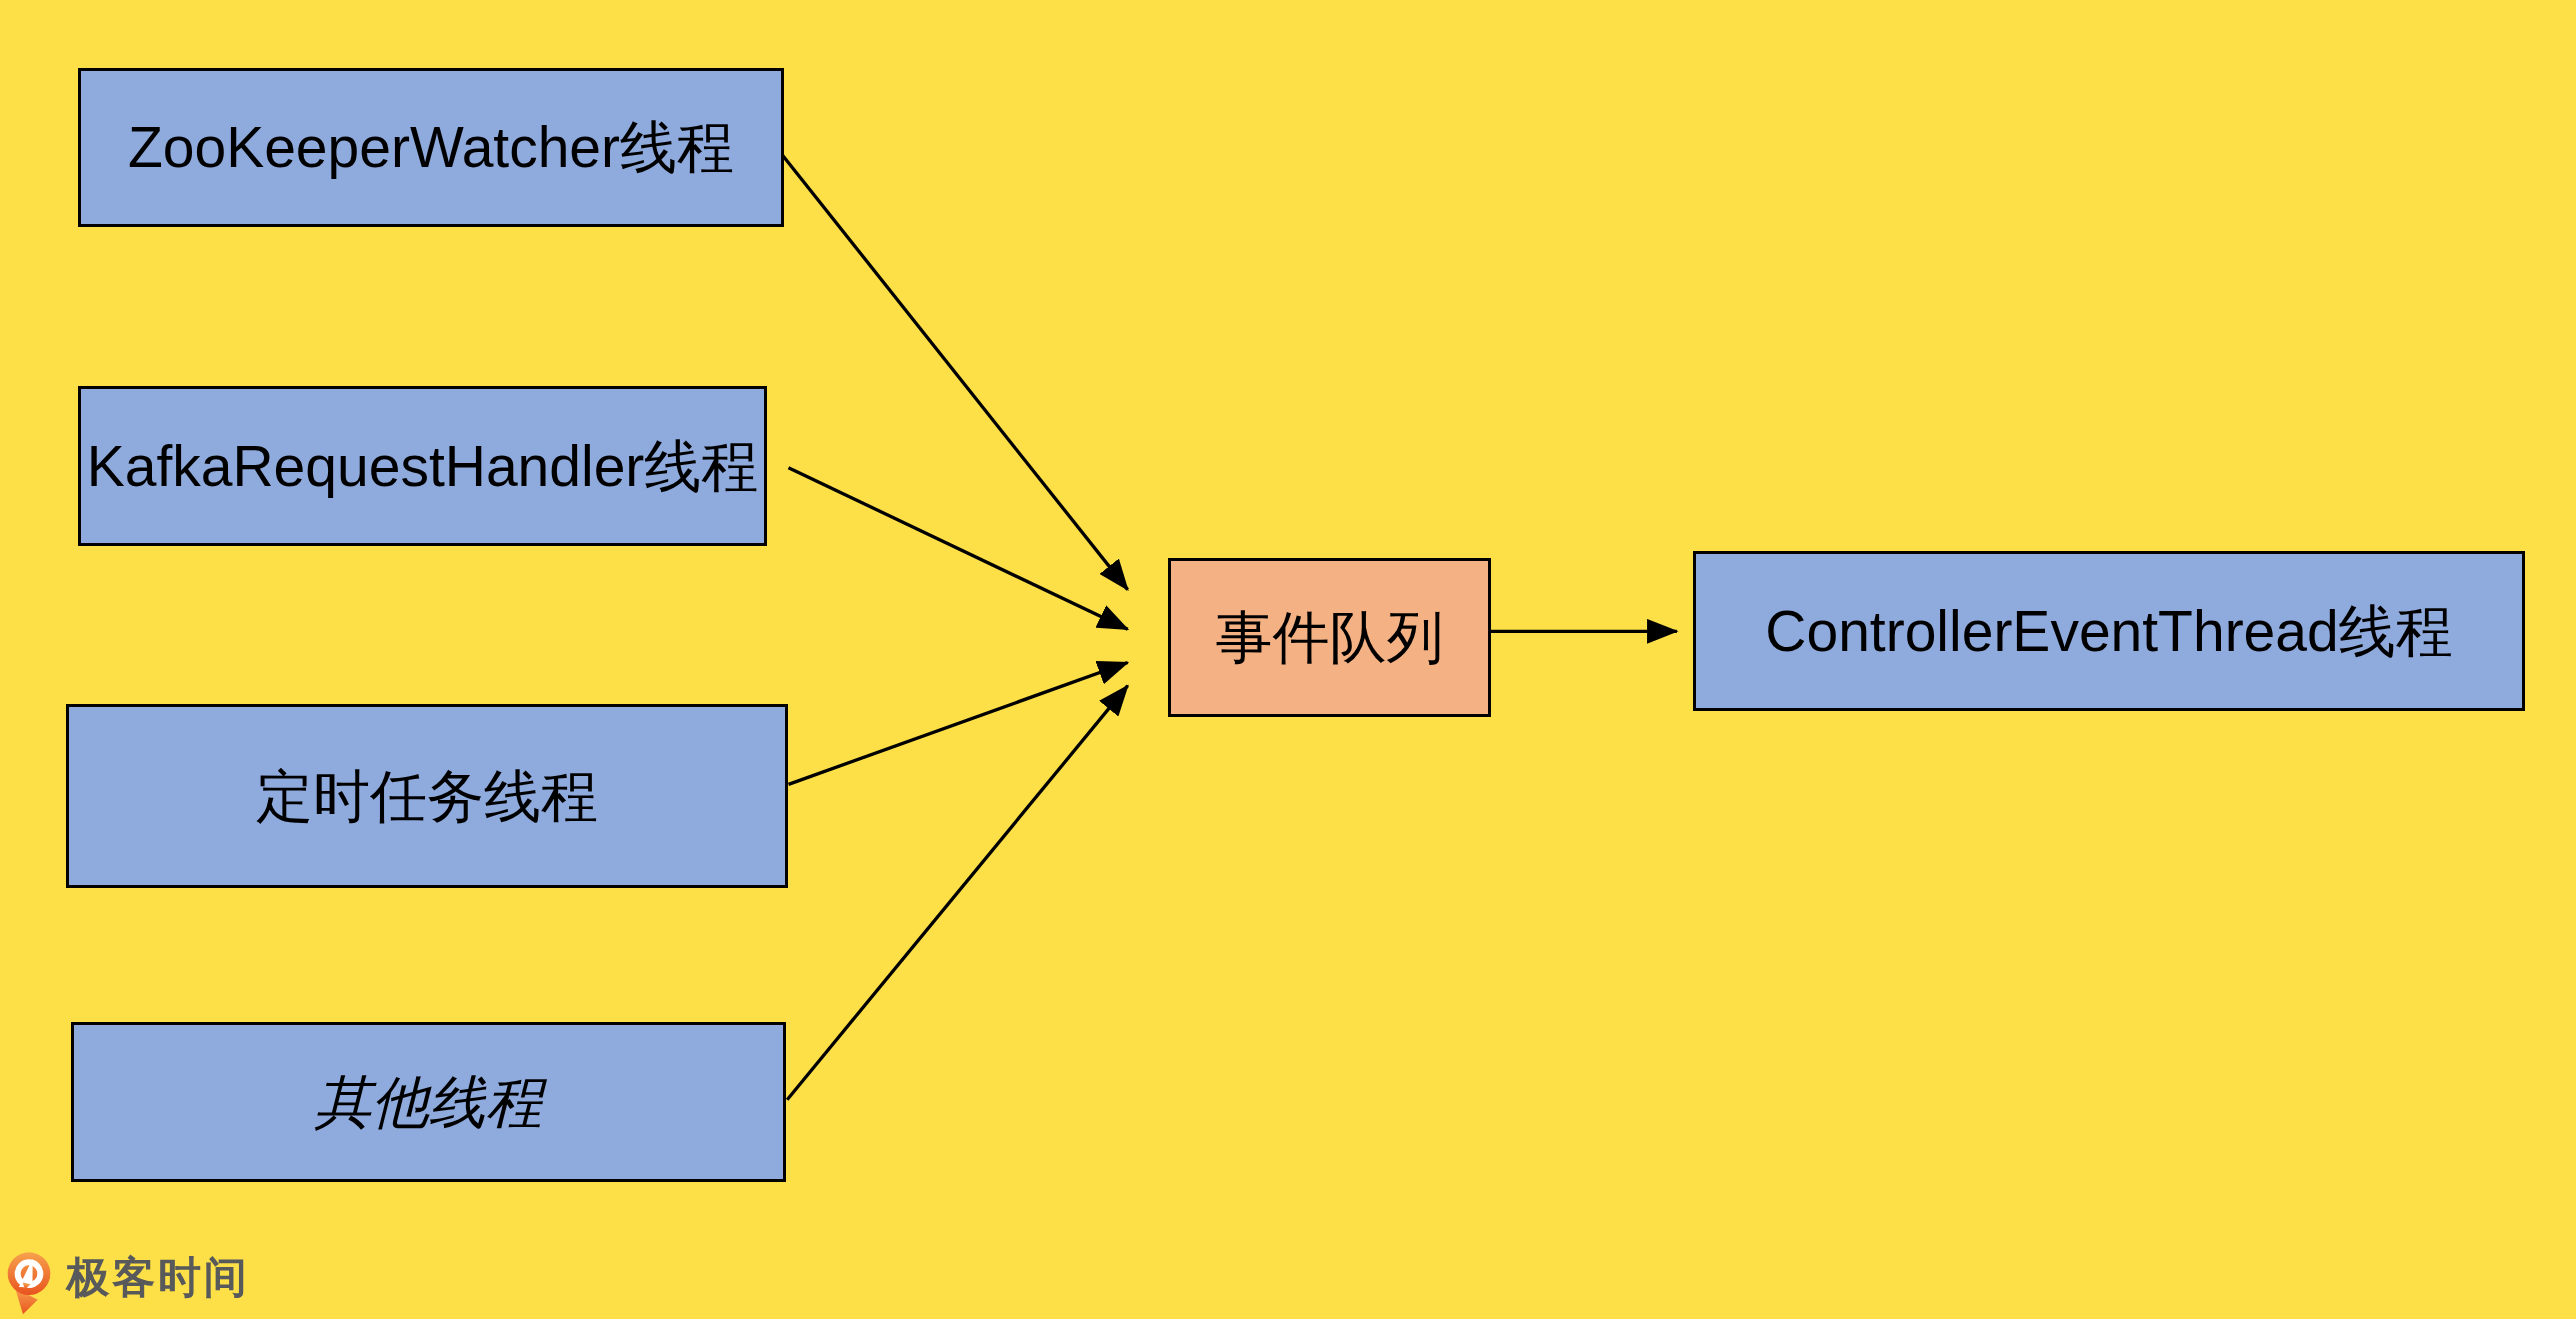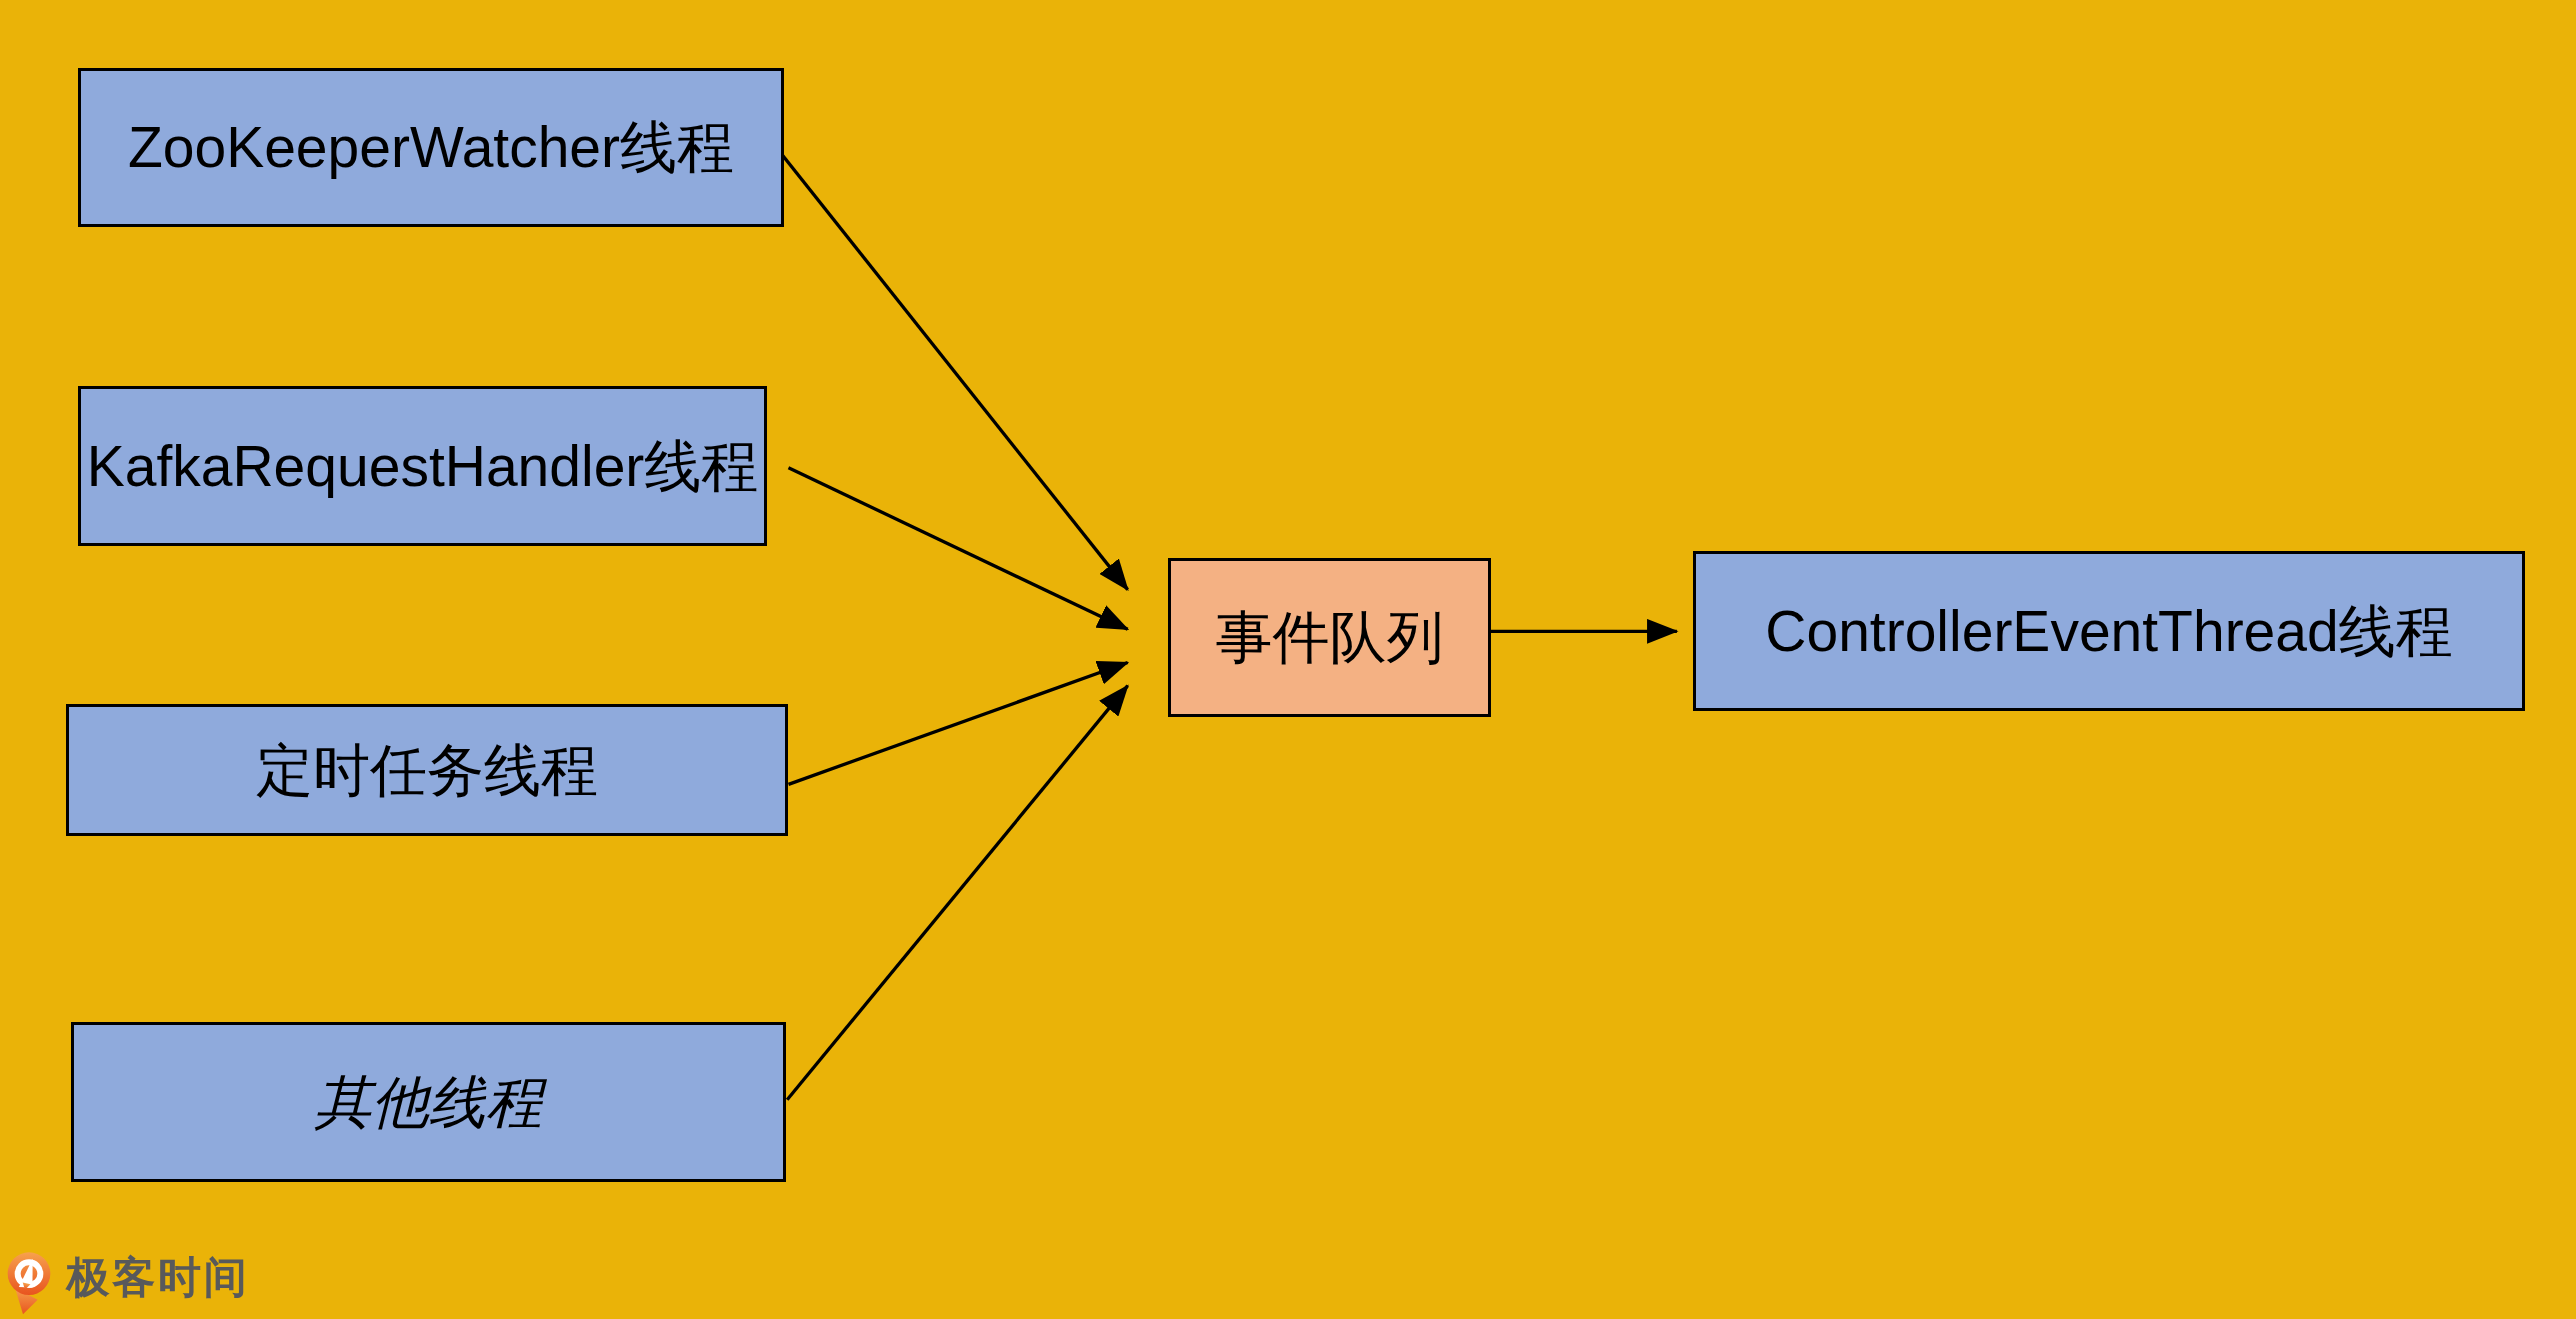--- a/index.html
+++ b/index.html
@@ -8,21 +8,21 @@
     background: #ffffff;
     width: 2576px;
     height: 1319px;
     overflow: hidden;
     font-family: "Liberation Sans", sans-serif;
   }
   .canvas {
     position: relative;
     width: 2576px;
     height: 1319px;
-    background: #eab308;
+    background: #fde047;
   }
   .edges {
     position: absolute;
     left: 0; top: 0;
     width: 2576px;
     height: 1319px;
     pointer-events: none;
   }
   .node {
     position: absolute;
@@ -35,21 +35,21 @@
     font-size: 57px;
     line-height: 1.1;
     color: #000000;
     white-space: nowrap;
   }
   .node-blue   { background: #8FAADC; }
   .node-orange { background: #F4B183; margin-left: 40px; }
 
   .node-zookeeper  { left: 78px;  top: 68px;  width: 706px; height: 159px; }
   .node-kafka      { left: 78px;  top: 386px;  width: 689px; height: 160px; }
-  .node-timer      { left: 66px;  top: 704px; width: 722px; height: 132px; }
+  .node-timer      { left: 66px;  top: 704px; width: 722px; height: 184px; }
   .node-other      { left: 71px;  top: 1022px; width: 715px; height: 160px; font-style: italic; }
   .node-queue      { left: 1128px; top: 558px;  width: 323px;  height: 159px; }
   .node-controller { left: 1677px; top: 551px;  width: 832px; height: 160px; margin-left: 16px; }
 
   .logo {
     position: absolute;
     left: 6.6px;
     top: 1248px;
     height: 69px;
     display: flex;

